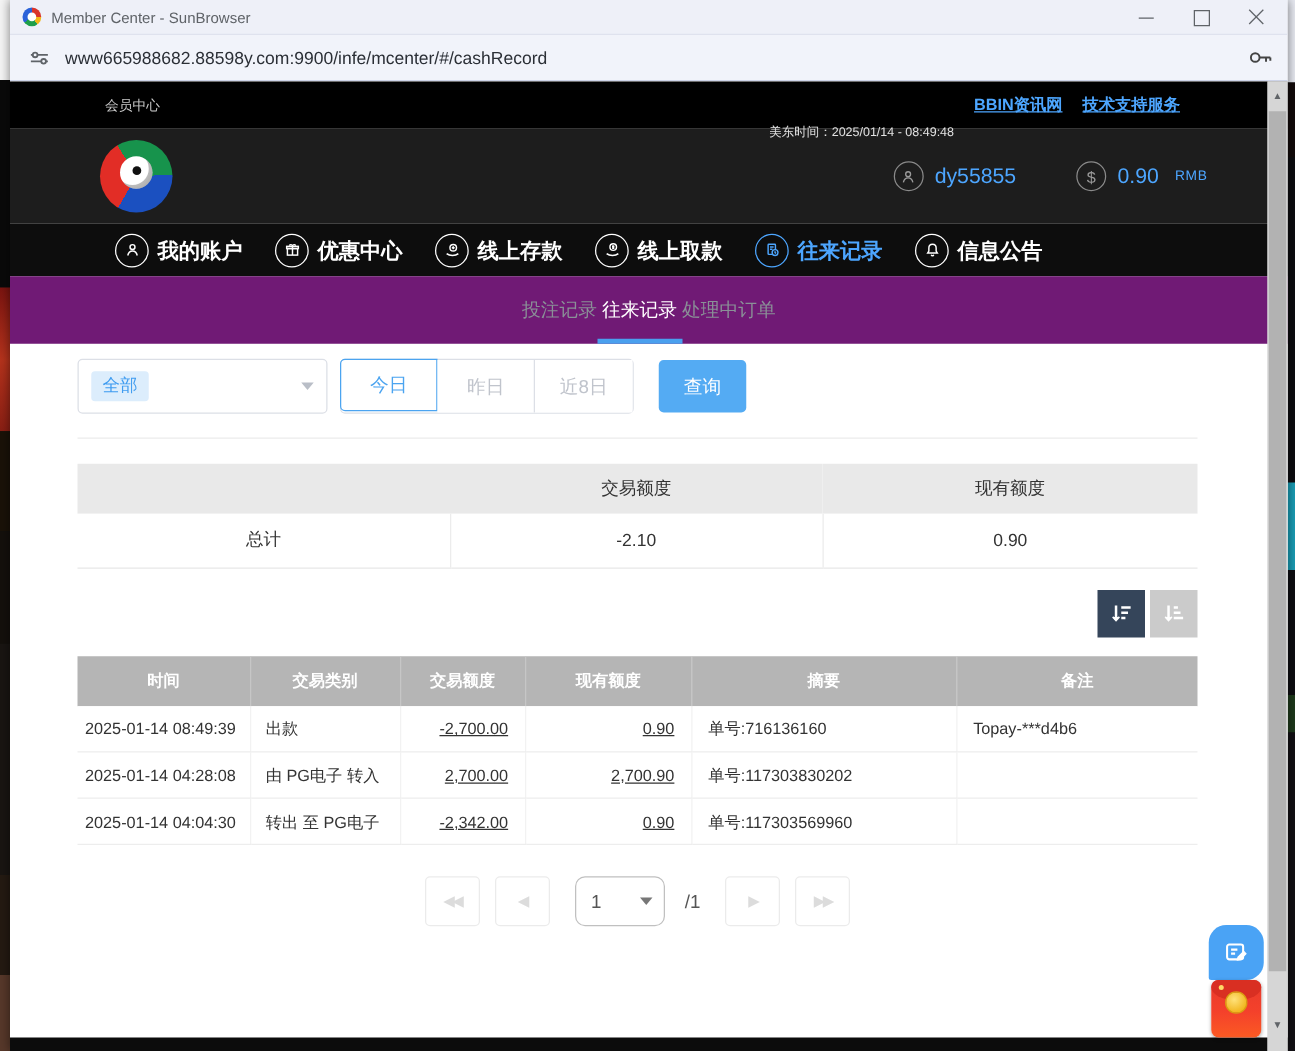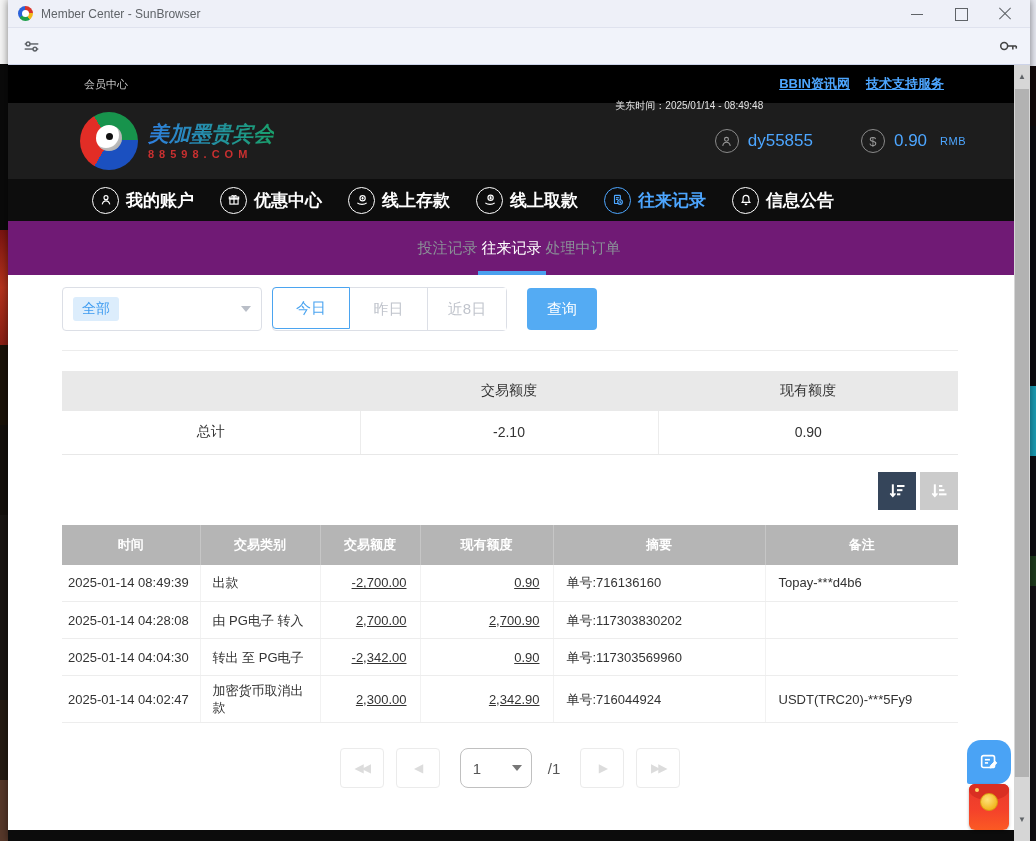--- a/index.html
+++ b/index.html
@@ -209,20 +209,21 @@
 
     <div class="urlbar">
       <div class="site-info">
         <svg width="17" height="17" viewBox="0 0 20 20" fill="none" stroke="#5f6368" stroke-width="1.7">
           <line x1="2" y1="7" x2="18" y2="7"></line>
             <circle cx="6" cy="7" r="2.2" fill="#f1f3fa"></circle>
           <line x1="2" y1="13" x2="18" y2="13"></line>
             <circle cx="14" cy="13" r="2.2" fill="#f1f3fa"></circle>
         </svg>
       </div>
+      <div class="url-text">www665988682.88598y.com:9900/infe/mcenter/#/cashRecord</div>
       <div class="key-ico">
         <svg width="19" height="14" viewBox="0 0 22 14" fill="none" stroke="#444" stroke-width="1.8">
           <circle cx="6" cy="7" r="4"></circle>
             <line x1="10" y1="7" x2="20" y2="7"></line>
             <line x1="16" y1="7" x2="16" y2="11"></line>
             <line x1="20" y1="7" x2="20" y2="10"></line>
         </svg>
       </div>
     </div>
 
@@ -233,24 +234,20 @@
         <div class="topbar-right">
           <span class="topbar-time">美东时间：2025/01/14 - 08:49:48</span>
           <a class="topbar-link">BBIN资讯网</a>
           <a class="topbar-link">技术支持服务</a>
         </div>
       </div>
 
       <div class="siteheader">
         <div class="logo">
           <div class="logo-ball"></div>
-          <div class="logo-texts">
-            <span class="logo-title">美加墨贵宾会</span>
-            <span class="logo-domain">88598.COM</span>
-          </div>
         </div>
         <div class="header-right">
           <div class="chip">
             <span class="chip-icon">
               <svg width="13" height="13" viewBox="0 0 24 24" fill="none" stroke="#9a9a9a" stroke-width="2">
                 <circle cx="12" cy="8" r="3.6"></circle>
                   <path d="M5 20c1-4.5 4.2-6.5 7-6.5s6 2 7 6.5"></path>
               </svg>
             </span>
             <span class="chip-text">dy55855</span>
@@ -436,28 +433,20 @@
               <td class="td-left td-note"></td>
             </tr>
             <tr>
               <td class="td-left">2025-01-14 04:04:30</td>
               <td class="td-left td-type">转出 至 PG电子</td>
               <td class="td-right">-2,342.00</td>
               <td class="td-right">0.90</td>
               <td class="td-left td-sum">单号:117303569960</td>
               <td class="td-left td-note"></td>
             </tr>
-            <tr>
-              <td class="td-left">2025-01-14 04:02:47</td>
-              <td class="td-left td-type">加密货币取消出款</td>
-              <td class="td-right">2,300.00</td>
-              <td class="td-right">2,342.90</td>
-              <td class="td-left td-sum">单号:716044924</td>
-              <td class="td-left td-note">USDT(TRC20)-***5Fy9</td>
-            </tr>
           </tbody>
         </table>
 
         <div class="pagi">
           <div class="pg-btn">◀◀</div>
           <div class="pg-btn">◀</div>
           <div class="pg-select-wrap">
             <select class="pg-select">
               <option>1</option>
             </select>

